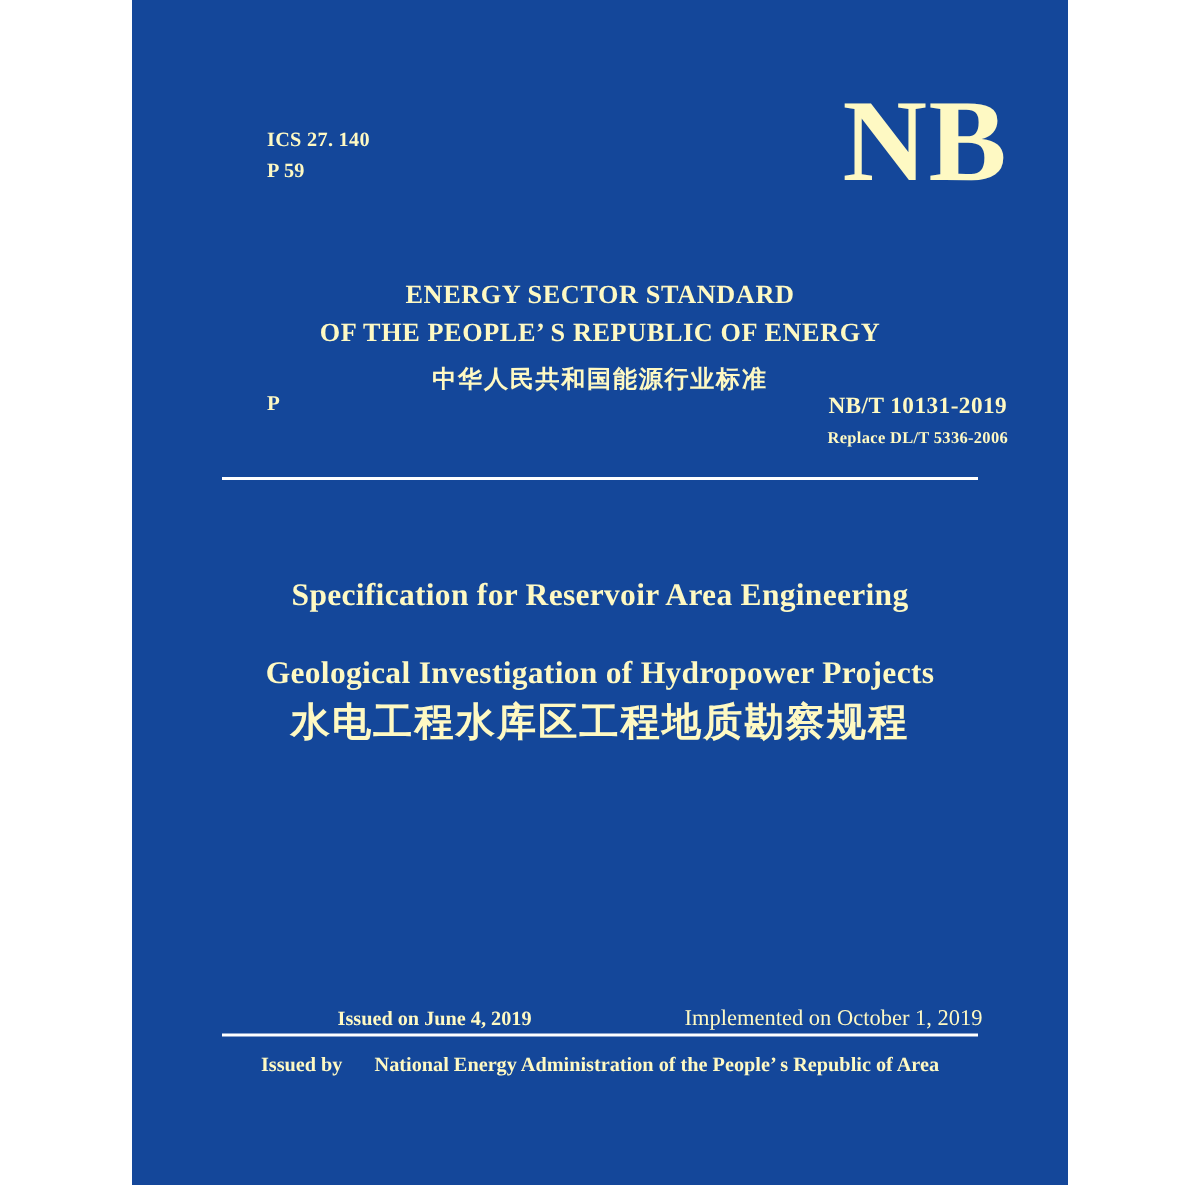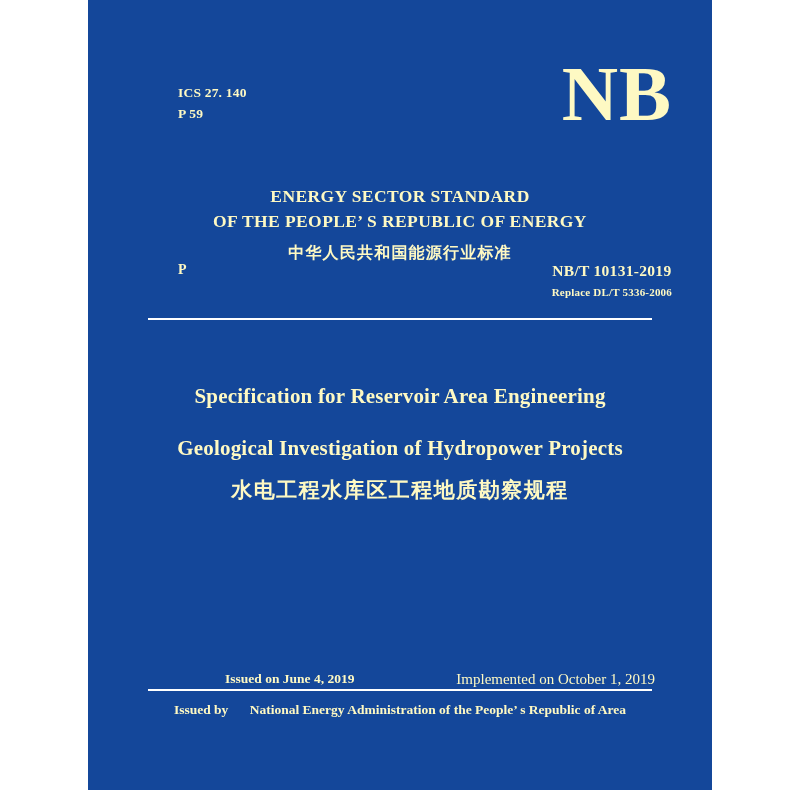--- a/index.html
+++ b/index.html
@@ -109,24 +109,24 @@
     text-align: center;
   }
   .mt-en {
     font-size: 21px;
     font-weight: bold;
     line-height: 32px;
     letter-spacing: 0.2px;
     margin-top: 20px;
   }
   .mt-cn {
-    font-size: 21px;
+    font-size: 26px;
     font-weight: bold;
     letter-spacing: 1.5px;
-    margin-top: 12px;
+    margin-top: 0;
     font-family: "DejaVu Sans", sans-serif;
   }
   .dates {
     position: absolute;
     top: 671px;
     left: 0;
     width: 100%;
     height: 18px;
     margin-left: 29px;
   }

